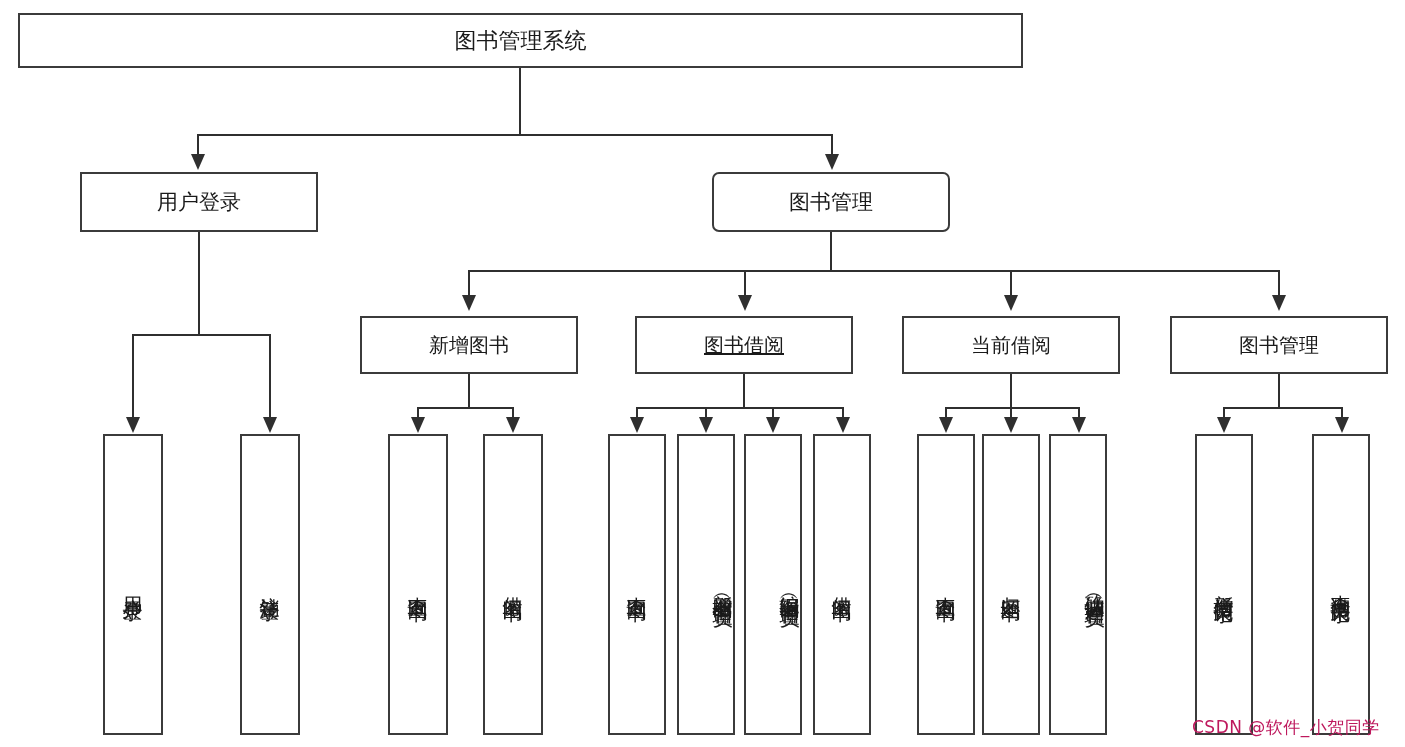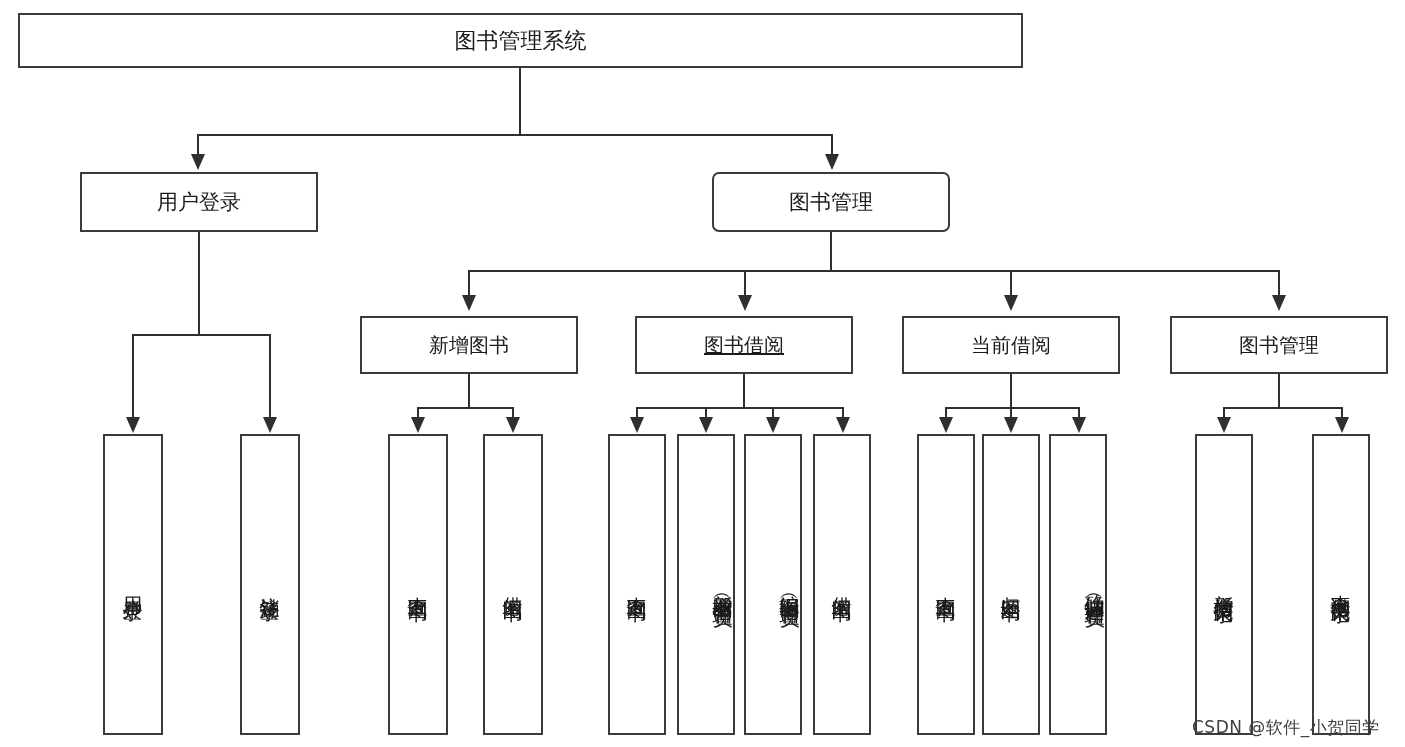--- a/index.html
+++ b/index.html
@@ -63,21 +63,21 @@
   .arrow {
     position: absolute;
     width: 0;
     height: 0;
     border-left: 7px solid transparent;
     border-right: 7px solid transparent;
     border-top: 16px solid #2f2f2f;
   }
   .watermark {
     position: absolute;
-    color: #404040;
+    color: #be185d;
     font-size: 17px;
     white-space: nowrap;
     letter-spacing: 0.5px;
   }
 </style>
 </head>
 <body>
 
 <div id="canvas">
 

